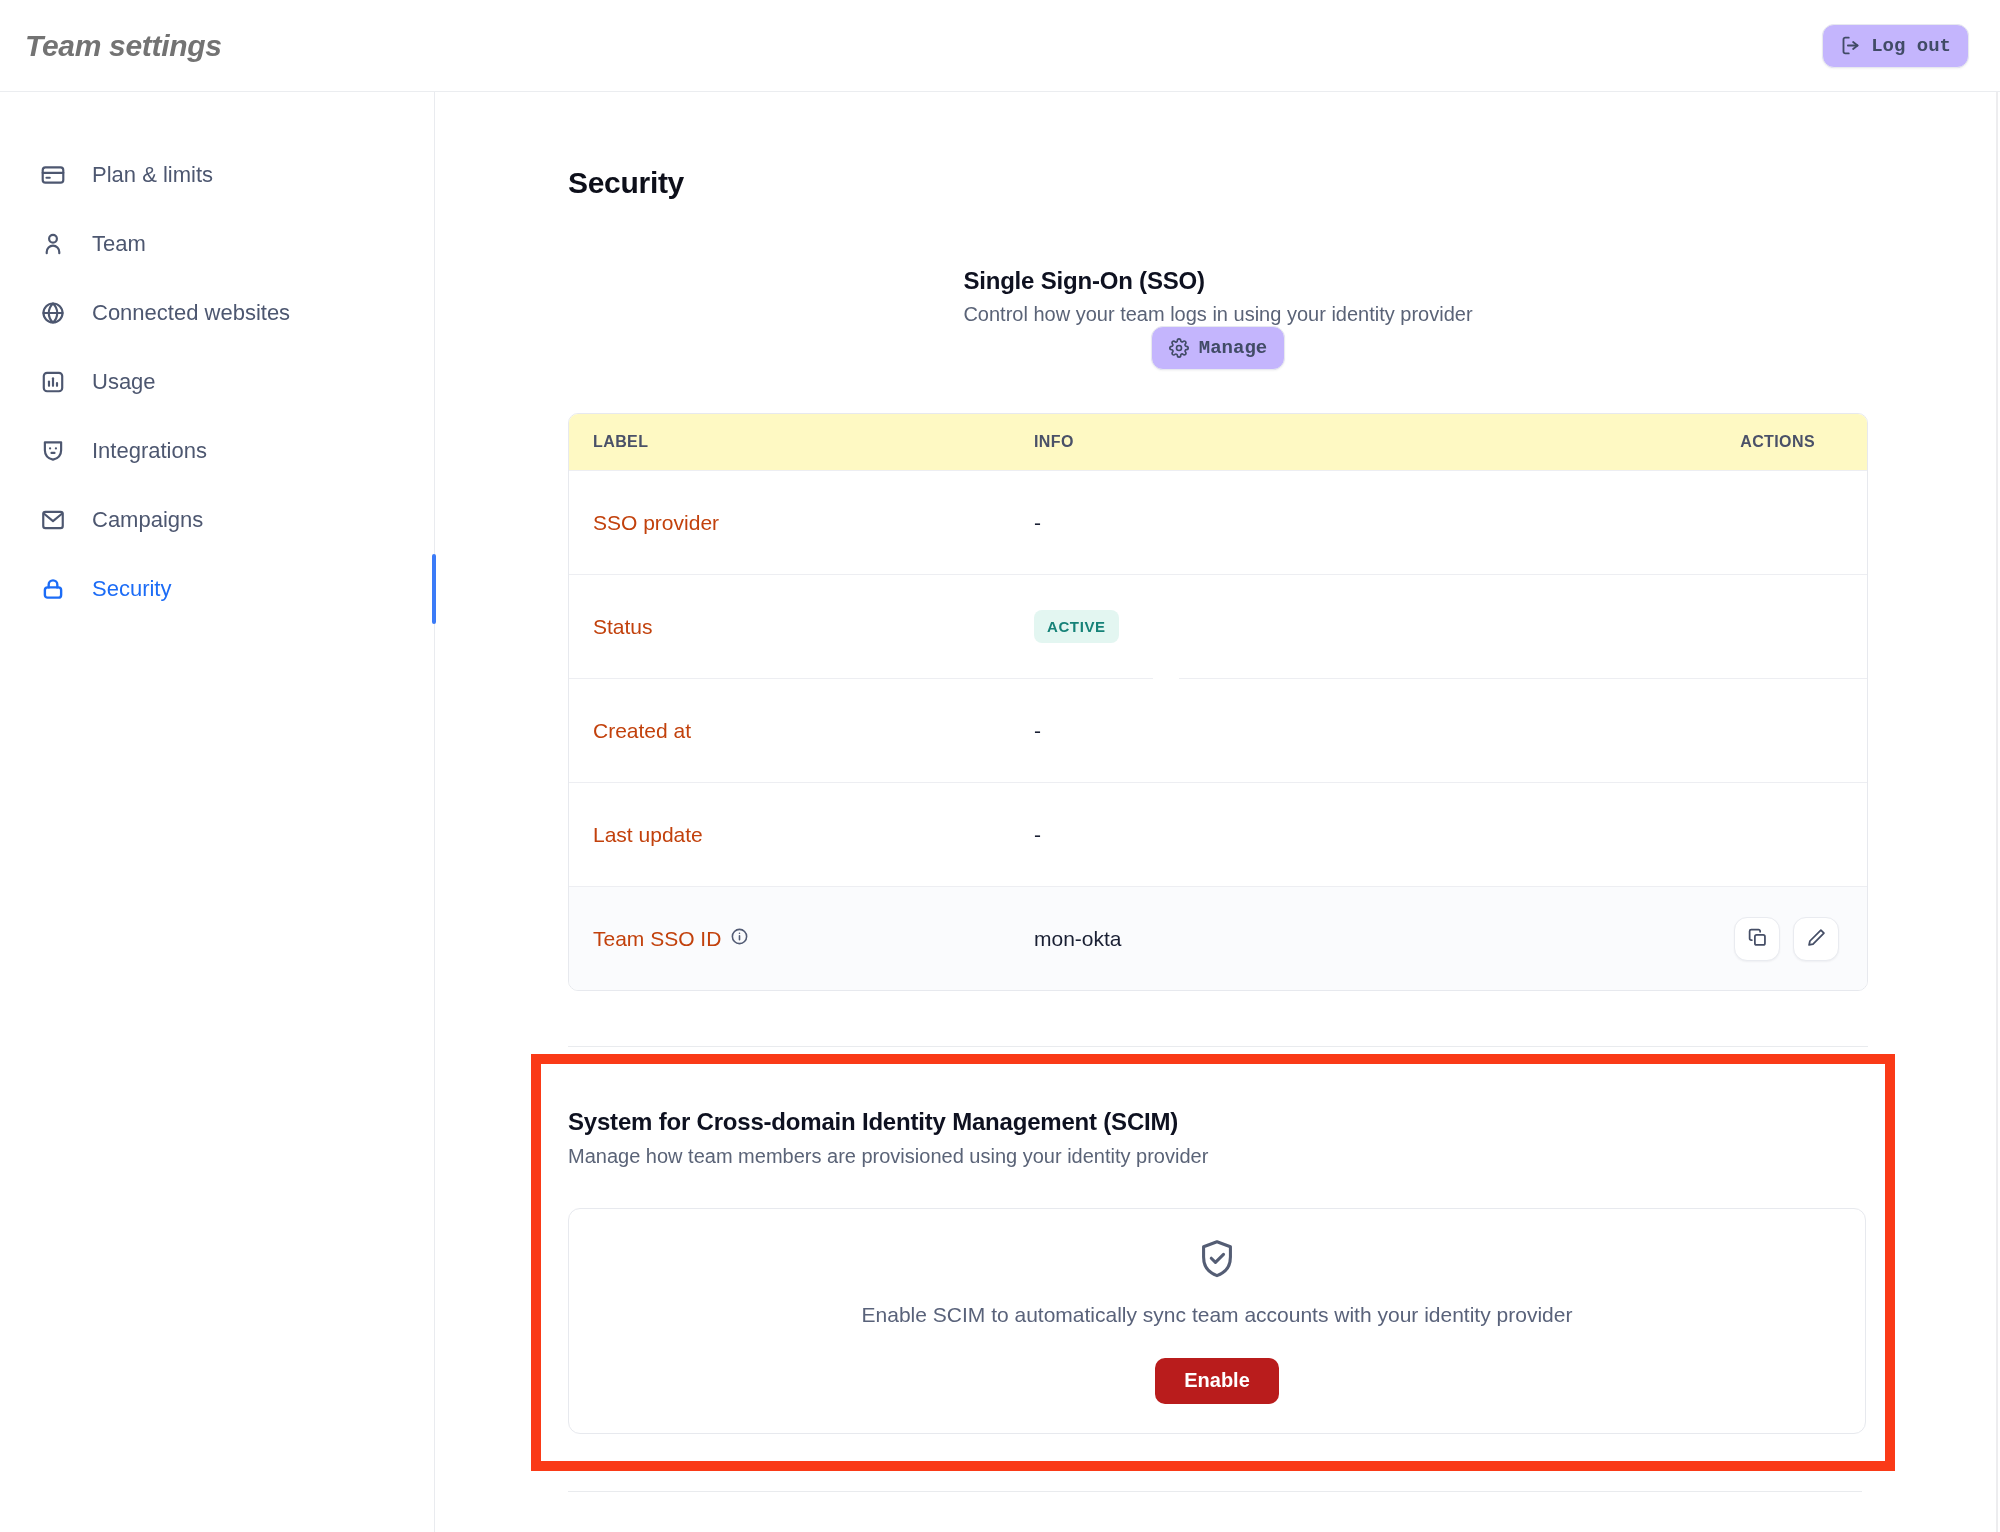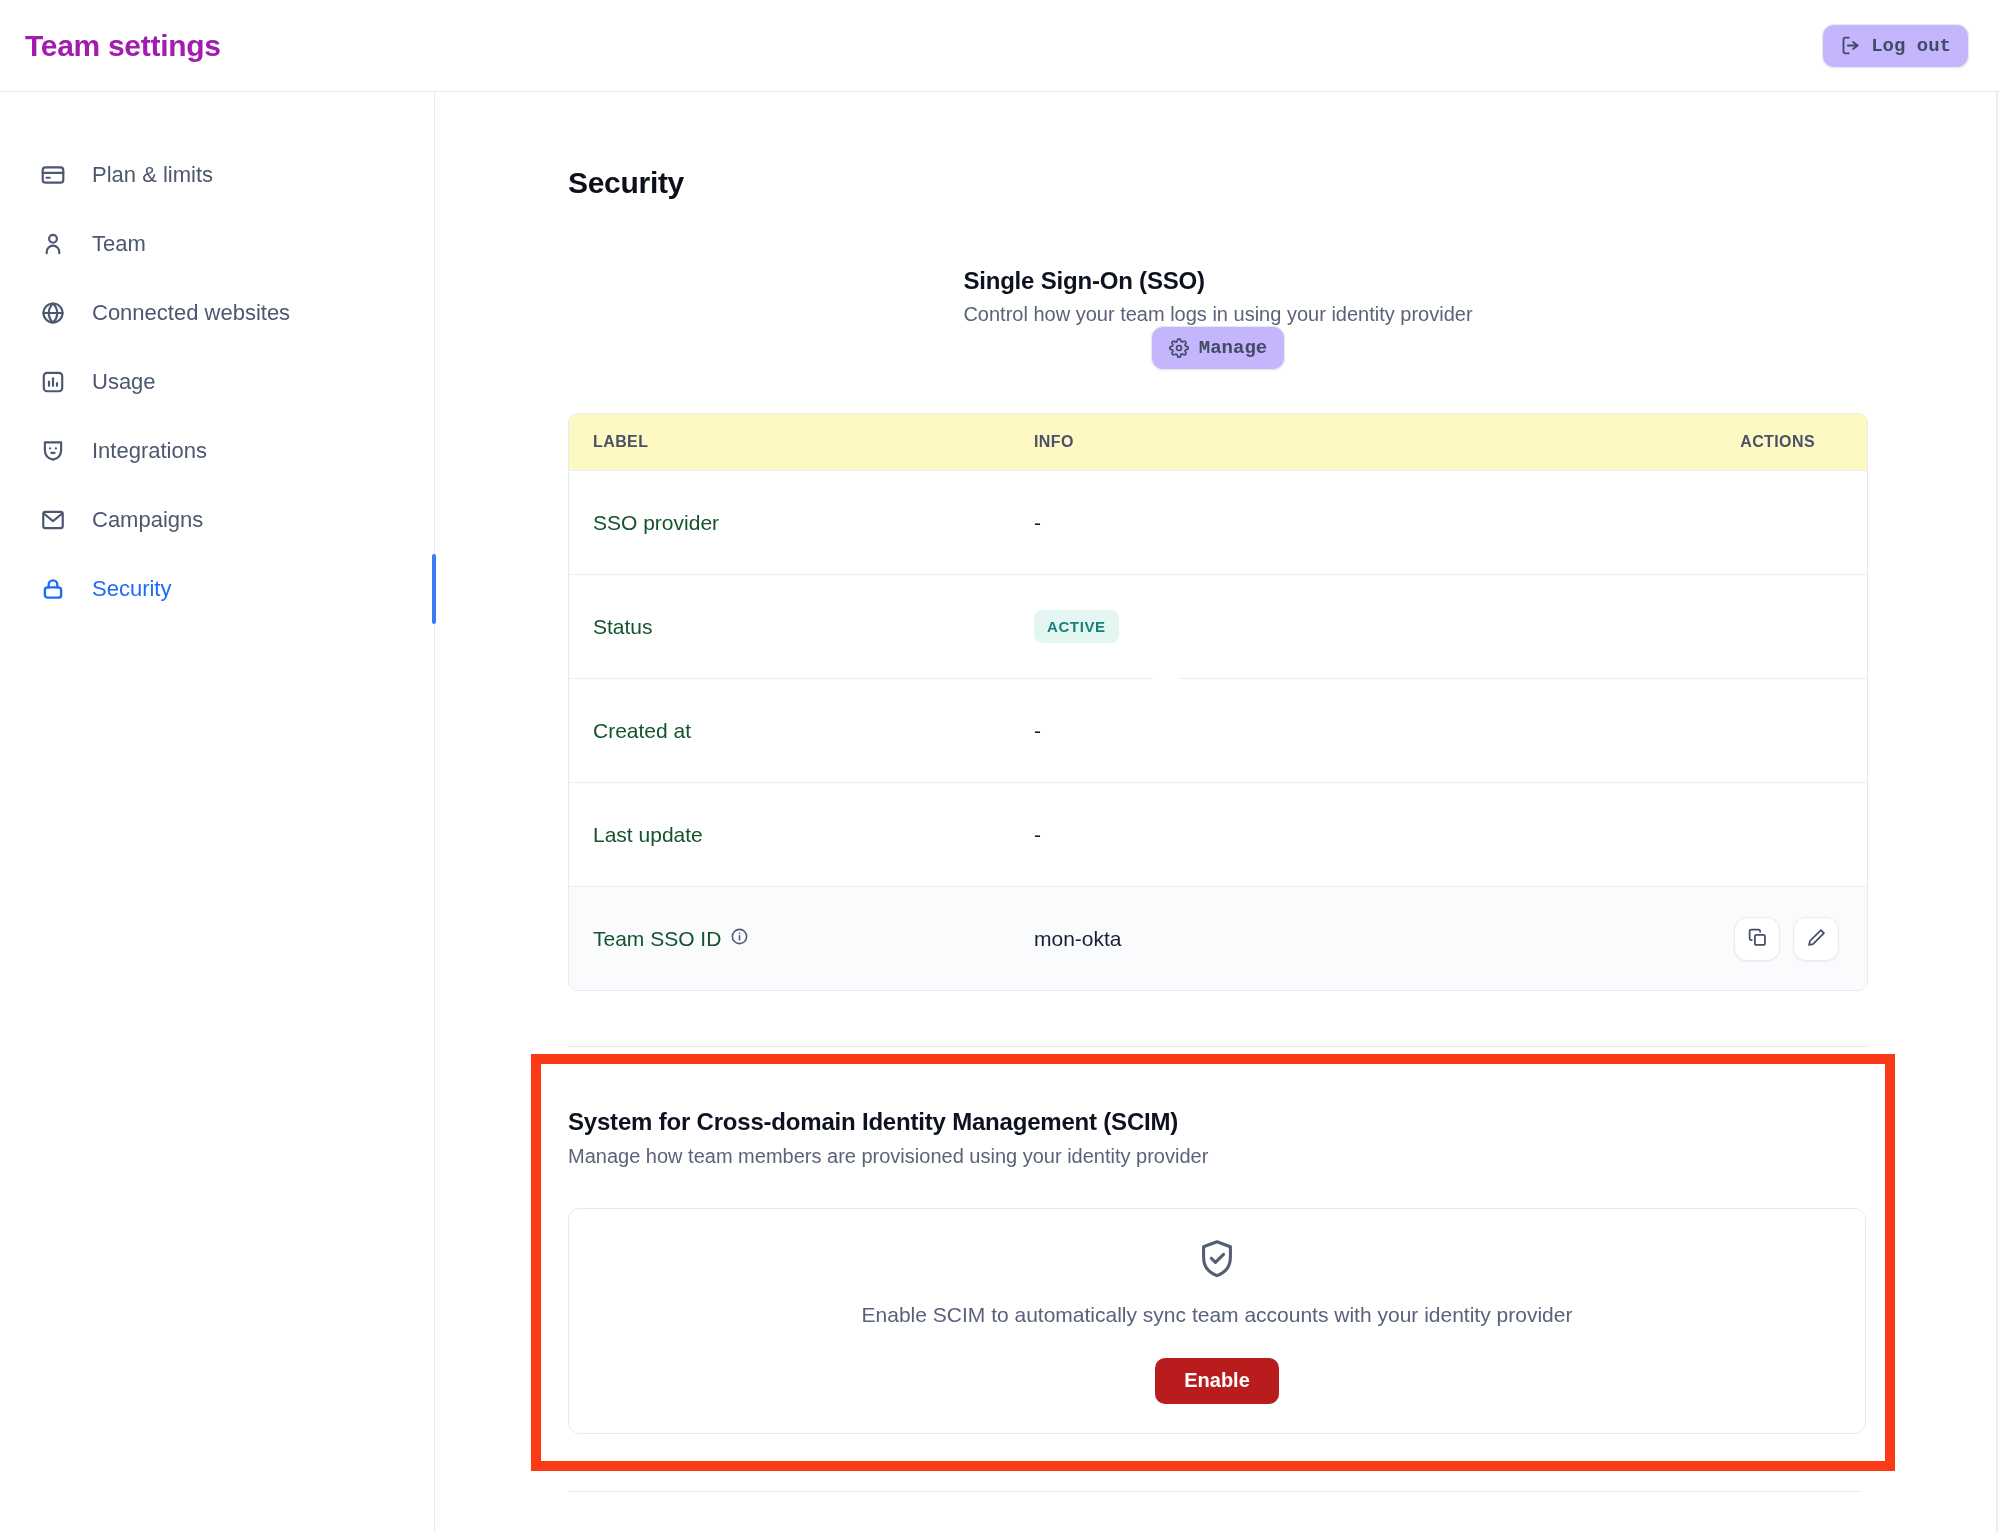--- a/index.html
+++ b/index.html
@@ -3,21 +3,21 @@
 <meta charset="utf-8">
 <style>
   * { margin:0; padding:0; box-sizing:border-box; }
   html,body { width:2000px; height:1532px; background:#ffffff;
     font-family:"Liberation Sans", sans-serif; color:#13182b; overflow:hidden; }
   body { position:relative; }
 
   
   .topbar { height:92px; display:flex; align-items:center; justify-content:space-between;
     padding:0 31px 0 25px; border-bottom:1px solid #ebedf0; background:#fff; }
-  .topbar h1 { font-size:30px; font-weight:800; letter-spacing:-.3px; color:#a21caf; }
+  .topbar h1 { font-size:30px; font-weight:800; letter-spacing:-.3px; color:#737373;font-style:italic; }
   .btn { display:inline-flex; align-items:center; gap:10px; height:44px; padding:0 17px;
     background:#c4b5fd; border:1px solid #e7e9ef; border-radius:12px;
     box-shadow:0 1px 2px rgba(16,24,40,.05); font-size:19px; font-weight:700; color:#414b66;
     cursor:pointer; white-space:nowrap;font-family:Liberation Mono, monospace; }
   .btn svg { display:block; }
 
   
   .layout { display:flex; height:1440px; }
   .sidebar { width:435px; flex:0 0 435px; border-right:1px solid #e9ebef;
     padding-top:59px; position:relative; }
@@ -39,21 +39,21 @@
   
   .table { width:1300px; margin-top:43px; border:1px solid #e7e9ee; border-radius:10px;
     overflow:hidden; background:#fff; }
   .trow { display:grid; grid-template-columns:441px auto 200px; align-items:center;
     padding:0 24px; }
   .thead { height:56px; background:#fef9c3; font-size:16px; font-weight:700;
     letter-spacing:.4px; color:#4a5168; }
   .thead .cell-actions { text-align:right; padding-right:28px; }
   .tbody-row { height:104px; border-top:1px solid #edeef2; position:relative; background:#fff; }
   .tbody-row.shaded { background:#fafbfd; }
-  .cell-label { font-size:21px; color:#14532d; display:flex; align-items:center; gap:9px; }
+  .cell-label { font-size:21px; color:#c2410c; display:flex; align-items:center; gap:9px; }
   .cell-info { font-size:21px; color:#191f33; }
   .cell-actions { display:flex; justify-content:flex-end; gap:13px; padding-right:4px; }
   .badge { display:inline-block; background:#e3f6f1; color:#168278; font-size:15px;
     font-weight:800; letter-spacing:.6px; padding:9px 13px; border-radius:8px; line-height:1; }
   .icon-btn { width:46px; height:44px; border-radius:13px; border:1px solid #e9ebf0;
     background:#fff; box-shadow:0 1px 2px rgba(16,24,40,.05); display:flex; align-items:center;
     justify-content:center; cursor:pointer; }
   .notch { position:absolute; top:-2px; left:584px; width:26px; height:3px; background:#fff; }
 
   .divider { border:none; border-top:1px solid #e9ebee; width:1300px; margin:55px 0 0 0; }

